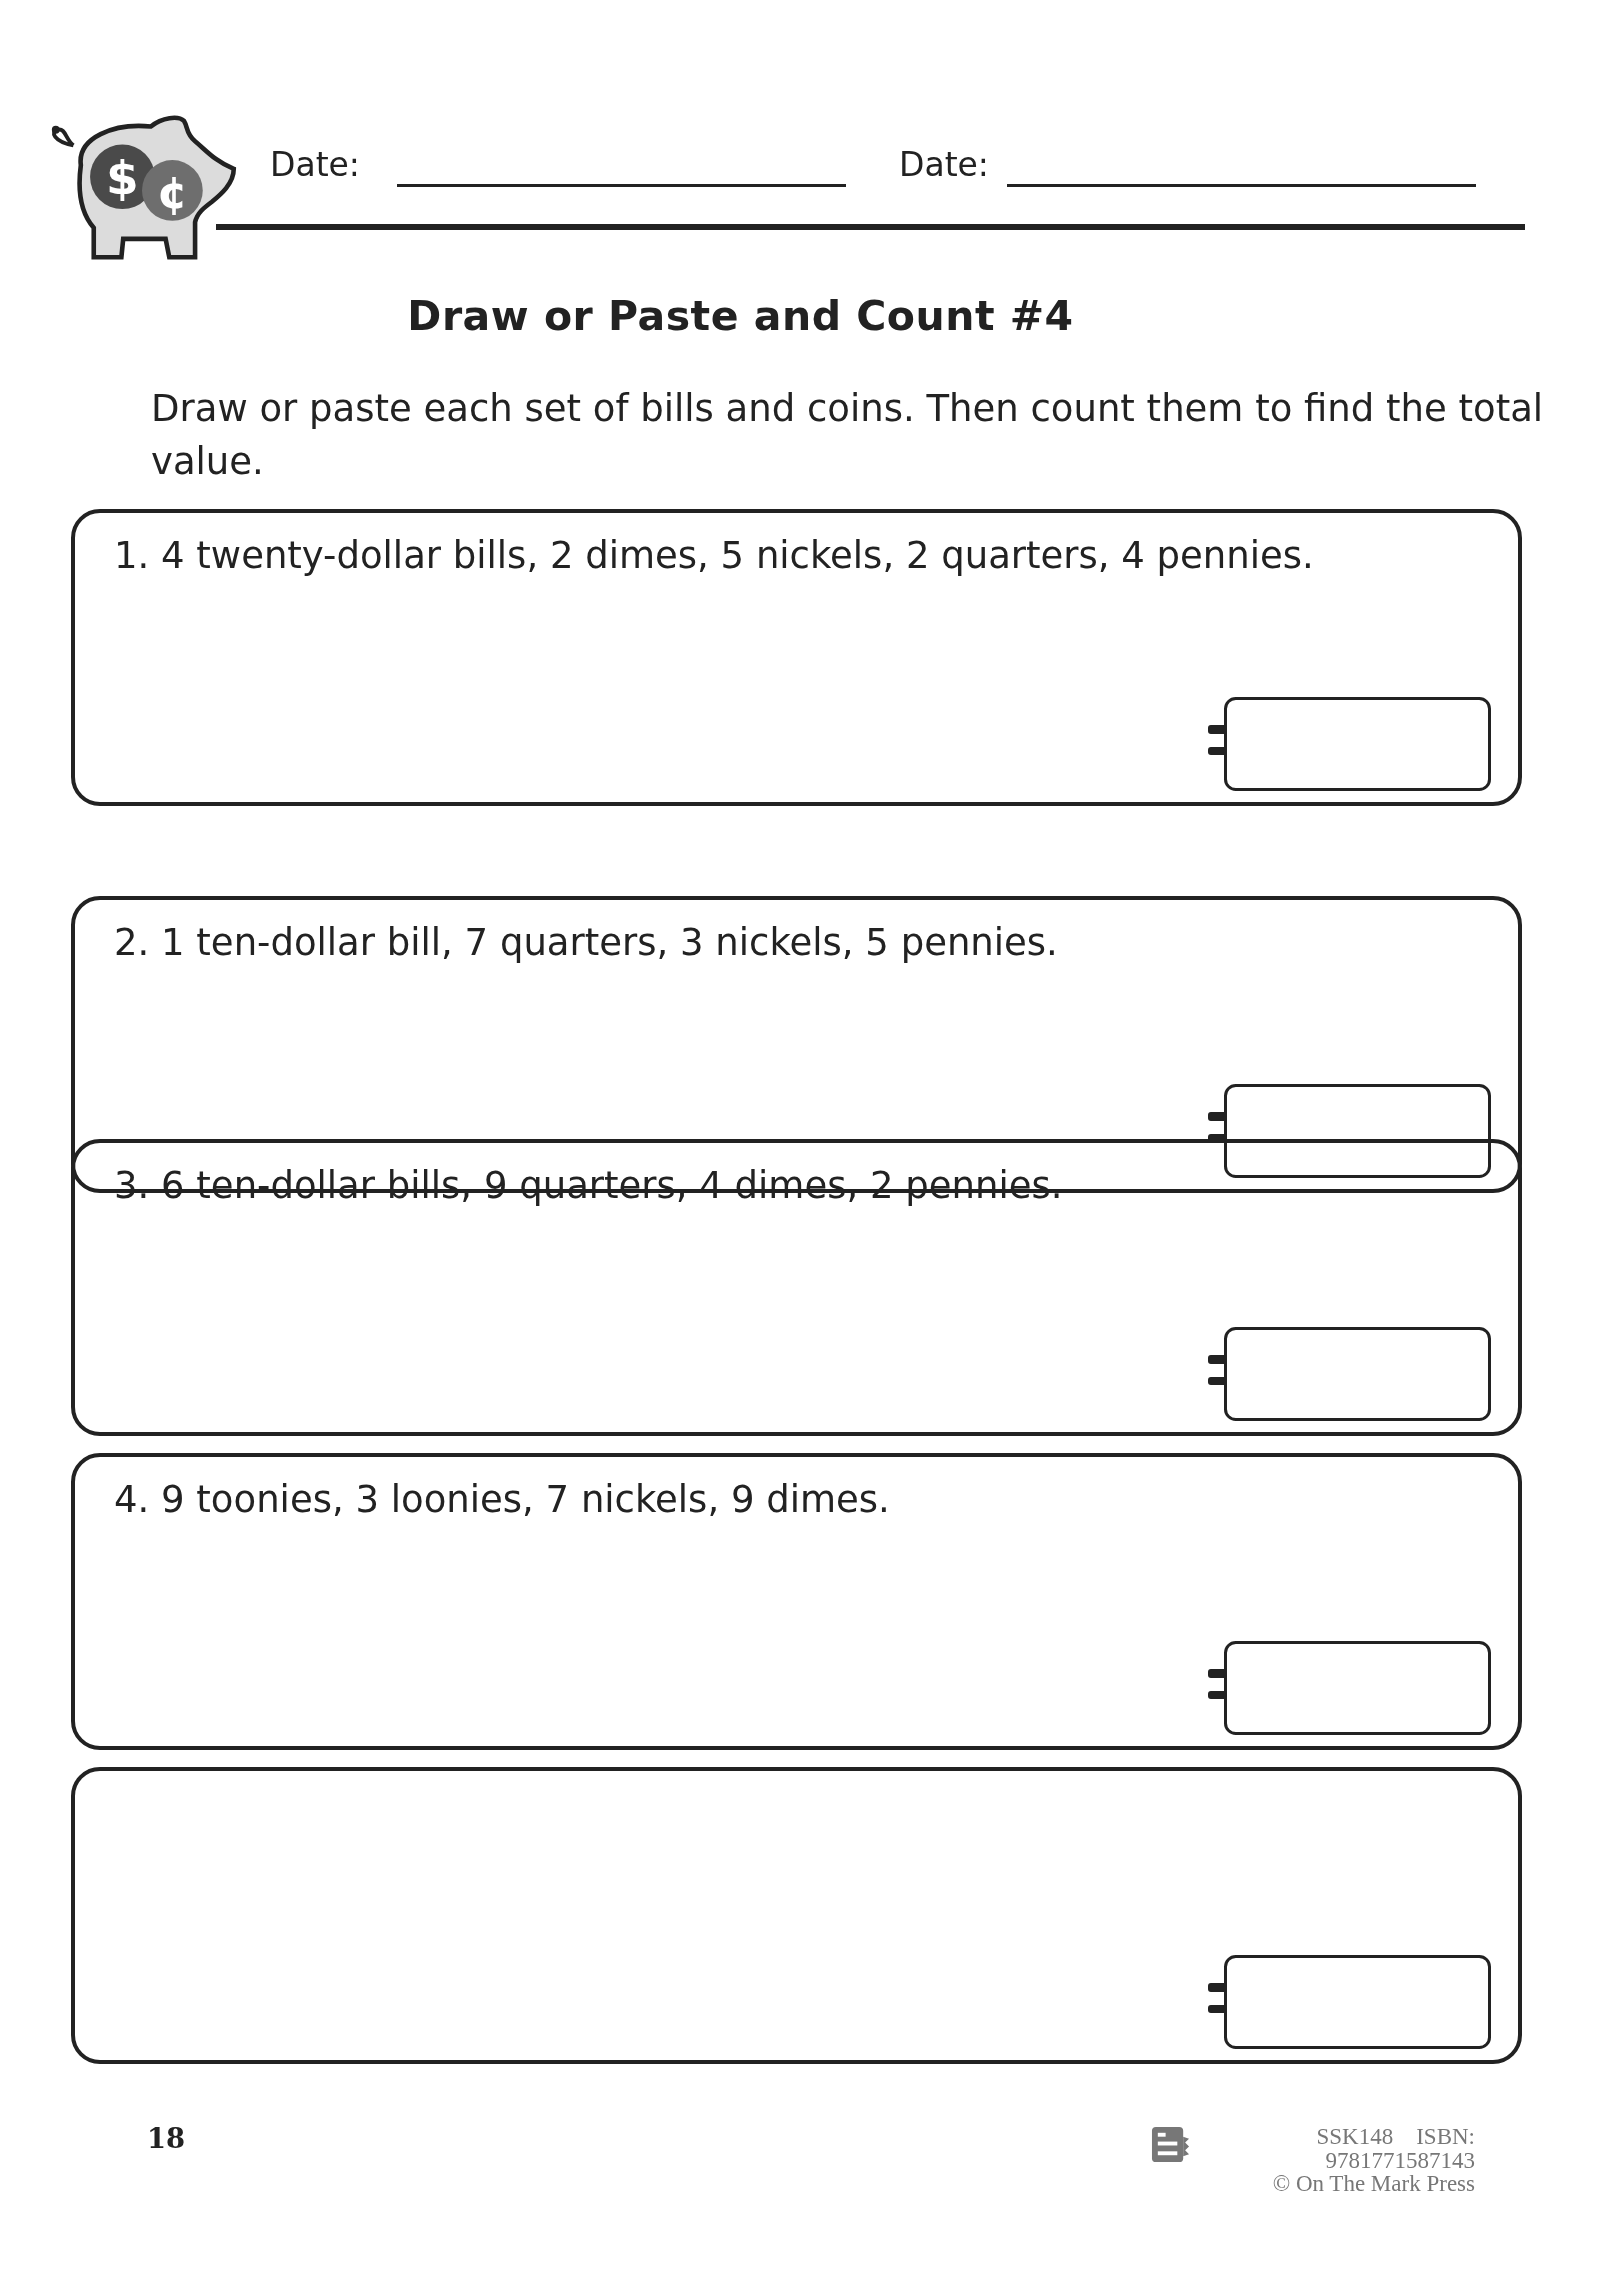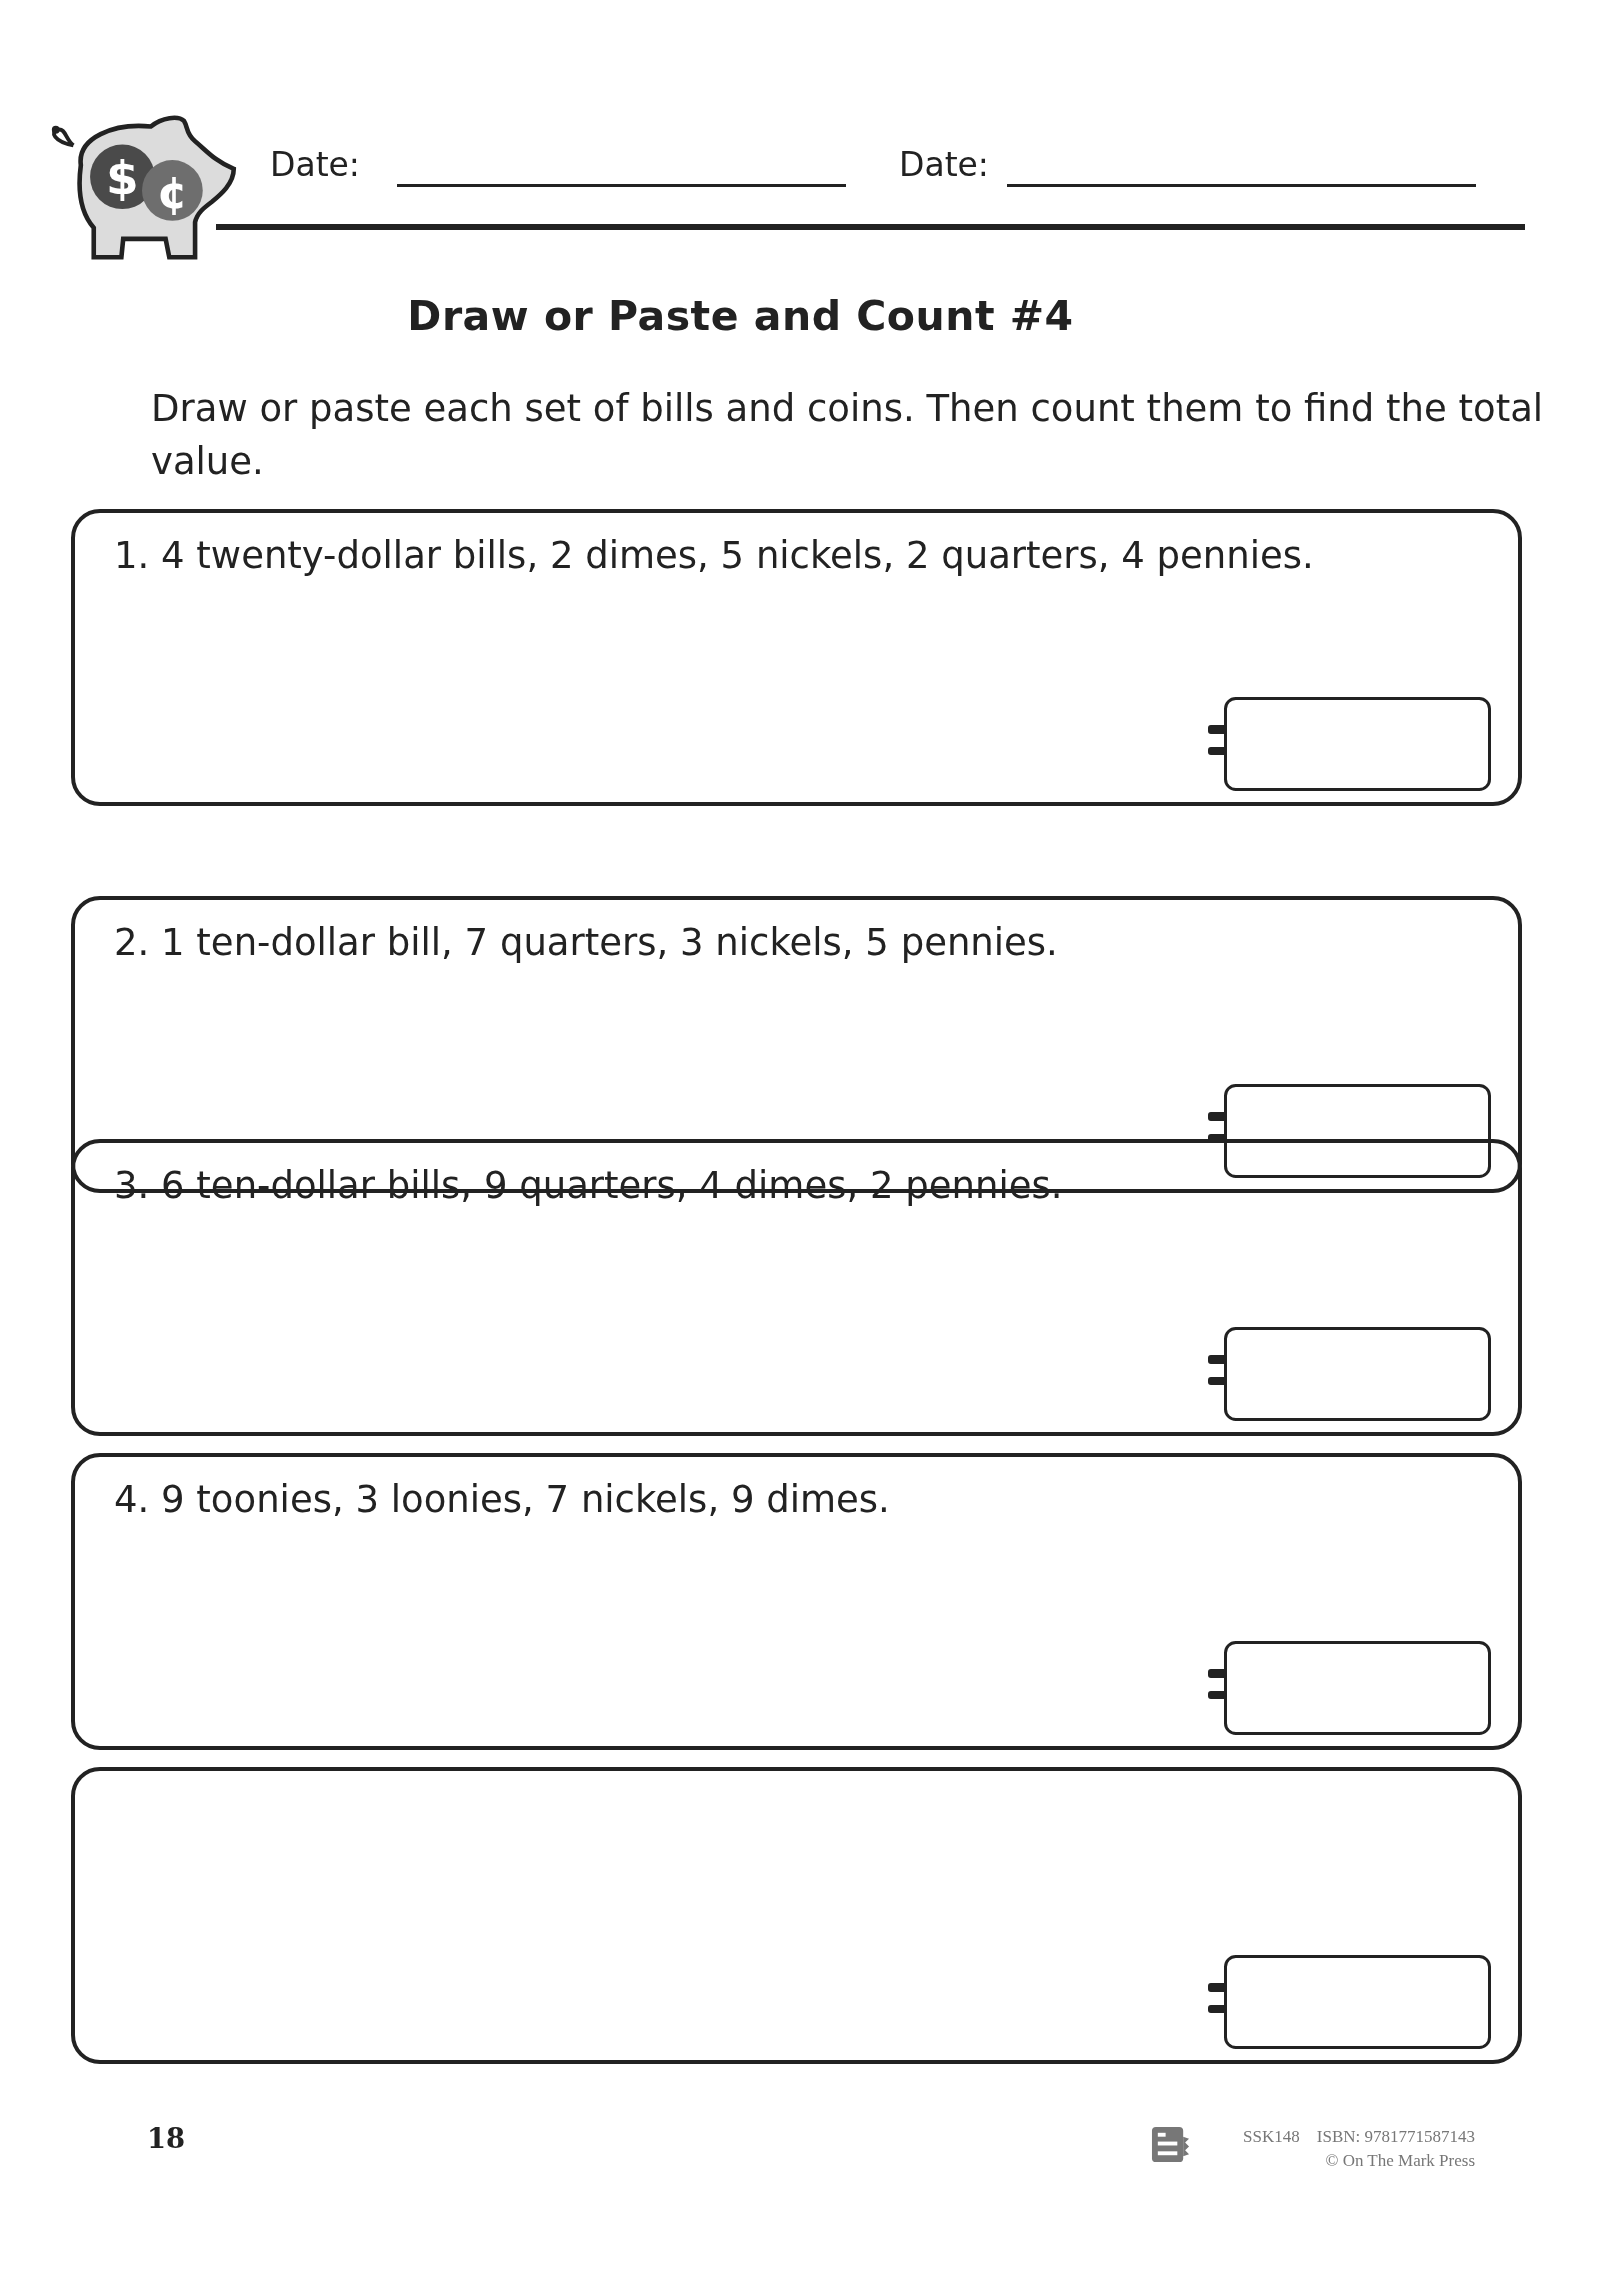--- a/index.html
+++ b/index.html
@@ -10,21 +10,21 @@
   .rule { position: absolute; left: 216px; top: 224px; width: 1309px; height: 5.9px; background: #222; }
   .title { position: absolute; left: 0; width: 1481px; top: 292px; text-align: center; font-size: 41px; font-weight: bold; letter-spacing: 0.5px; color: #222; }
   .instr { position: absolute; left: 113px; top: 382px; width: 1411px; font-size: 37px; line-height: 53px; color: #222; margin-left: 38px; }
   .box { position: absolute; left: 71px; width: 1451px; height: 297px; border: 4.9px solid #222; border-radius: 29px; box-sizing: border-box; }
   .box .q { position: absolute; left: 39px; top: 15.7px; width: 1372px; font-size: 37px; line-height: 53px; color: #222; padding-left: 54px; text-indent: -54px; }
   .box .eq { position: absolute; right: 265px; top: 212px; width: 45px; height: 41px; }
   .box .eq span { position: absolute; left: 0; width: 45px; height: 8.8px; background: #222; border-radius: 2.9px; }
   .box .ans { position: absolute; right: 27.4px; top: 184px; width: 267px; height: 94px; border: 3.9px solid #222; border-radius: 11.8px; box-sizing: border-box; background: #fff; }
   .pagenum { position: absolute; left: 147px; top: 2122px; font-family: "DejaVu Serif", serif; font-weight: bold; font-size: 27.4px; color: #222; }
   .footer-icon { position: absolute; left: 1150px; top: 2125px; width: 41px; height: 39px; }
-  .footer-text { position: absolute; left: 1215px; top: 2125px; font-family: "Liberation Serif", serif; font-size: 17px; color: #777; text-align: right; line-height: 23.5px; width: 260px; }
+  .footer-text { position: absolute; left: 1215px; top: 2125px; font-family: "Liberation Serif", serif; font-size: 23px; color: #777; text-align: right; line-height: 23.5px; width: 260px; }
 </style>
 </head>
 <body>
 
 <div class="logo">
   <svg width="196" height="167" viewBox="0 0 200 170">
     <path d="M30,40 C10,36 6,26 14,24 C22,22 22,34 30,40" fill="none" stroke="#222" stroke-width="4"></path>
     <circle cx="12" cy="24" r="4" fill="#222"></circle>
     <path d="M34,60 C30,30 70,14 110,18 C122,8 140,6 146,12 C150,18 148,26 158,34 C170,44 180,56 200,64 C200,80 186,92 176,100 C168,106 160,112 158,122 L158,160 L130,160 L126,140 L80,140 L78,160 L48,160 L48,128 C34,112 30,90 34,60 Z" fill="#dcdcdc" stroke="#222" stroke-width="5" transform="scale(0.94) translate(6,4)"></path>
     <circle cx="80" cy="72" r="33" fill="#4a4a4a"></circle>

